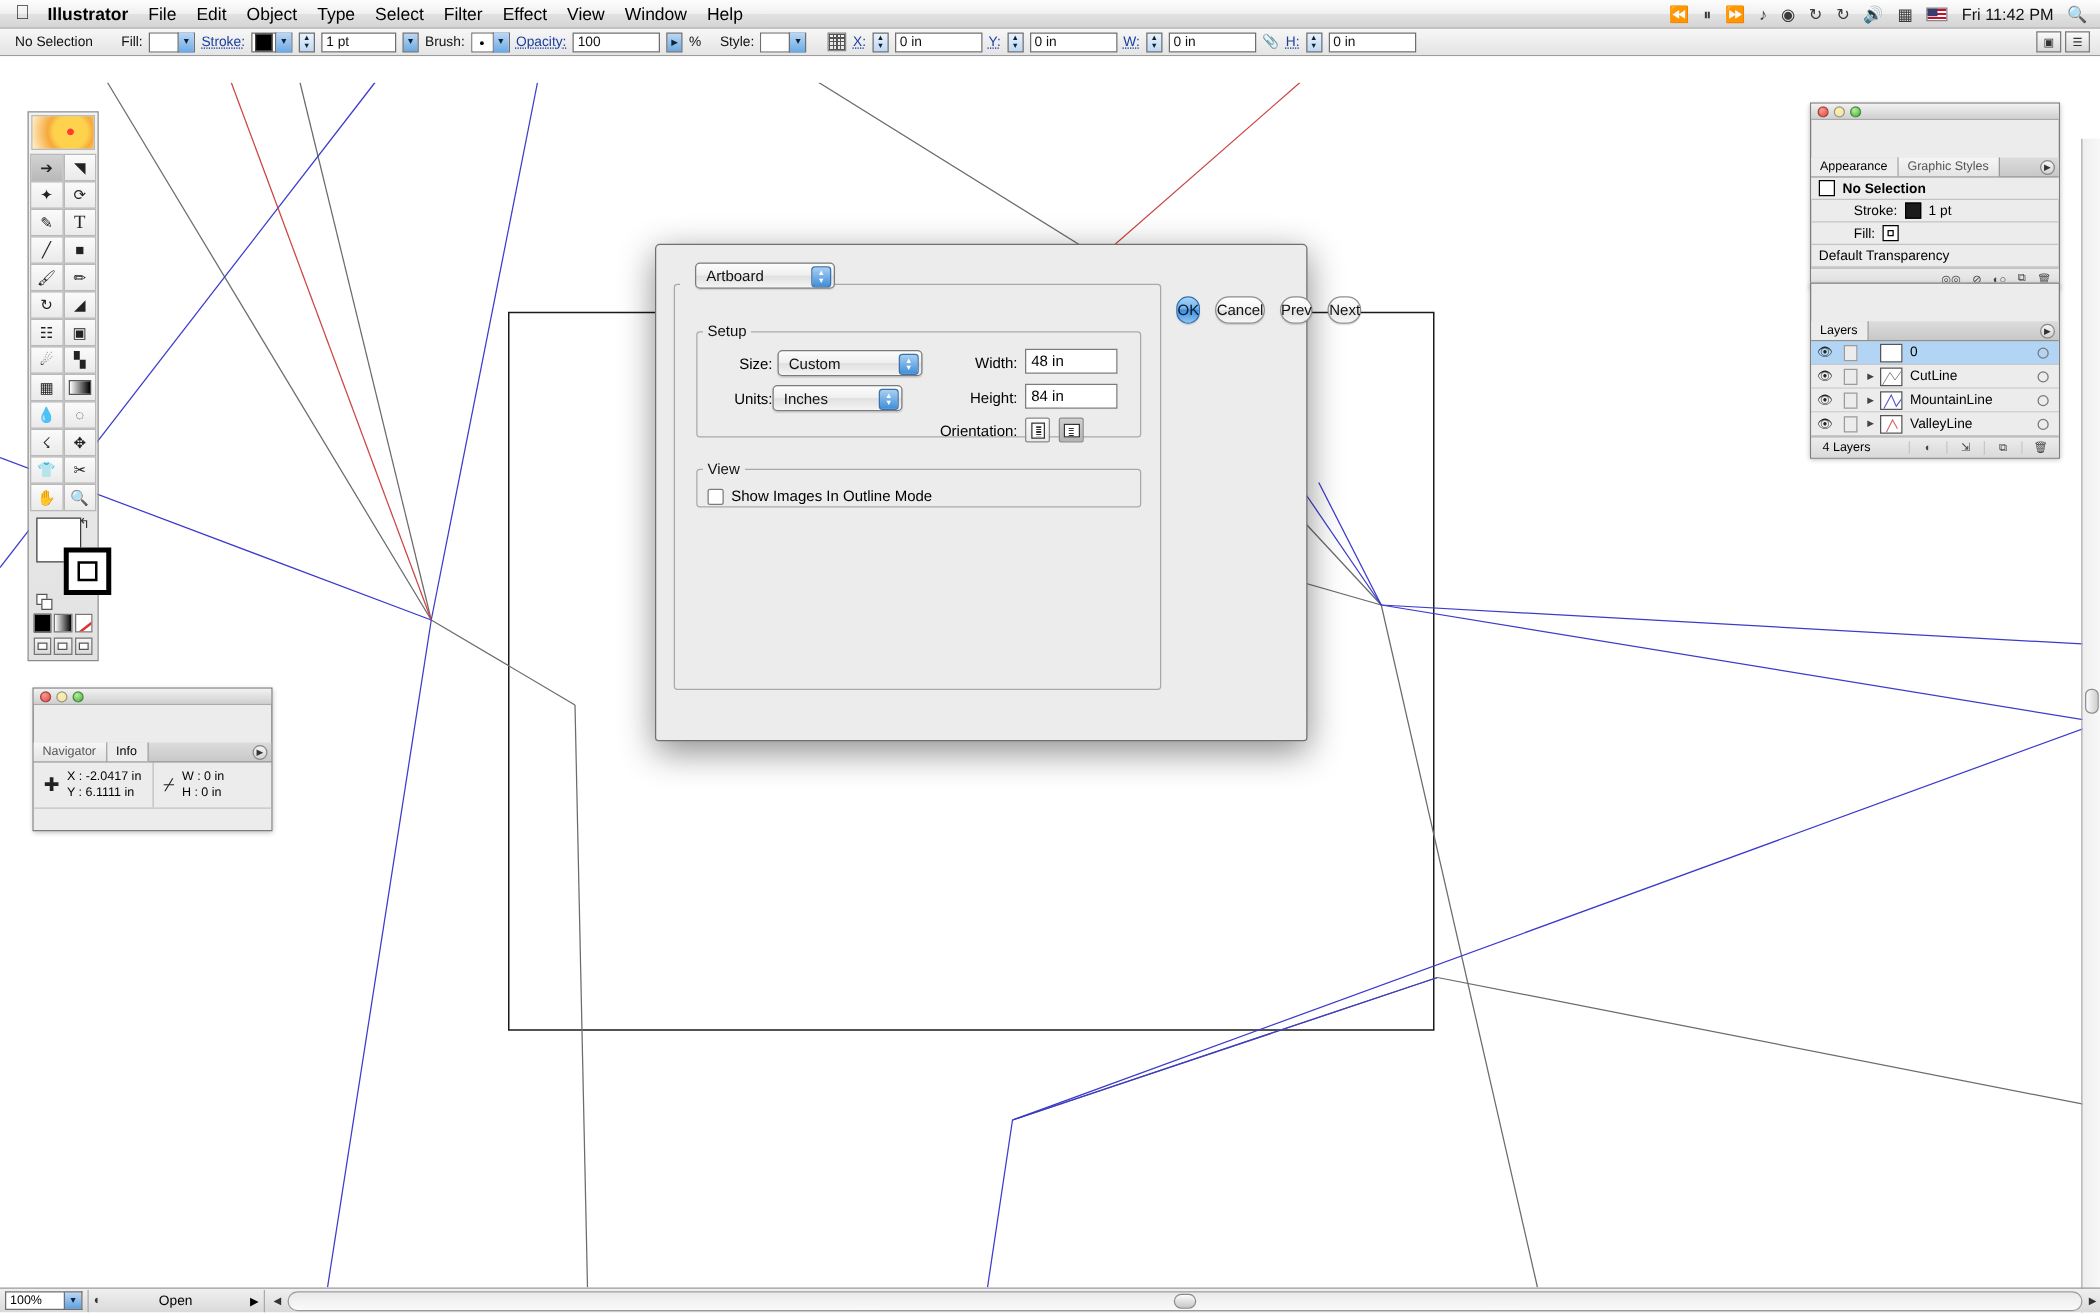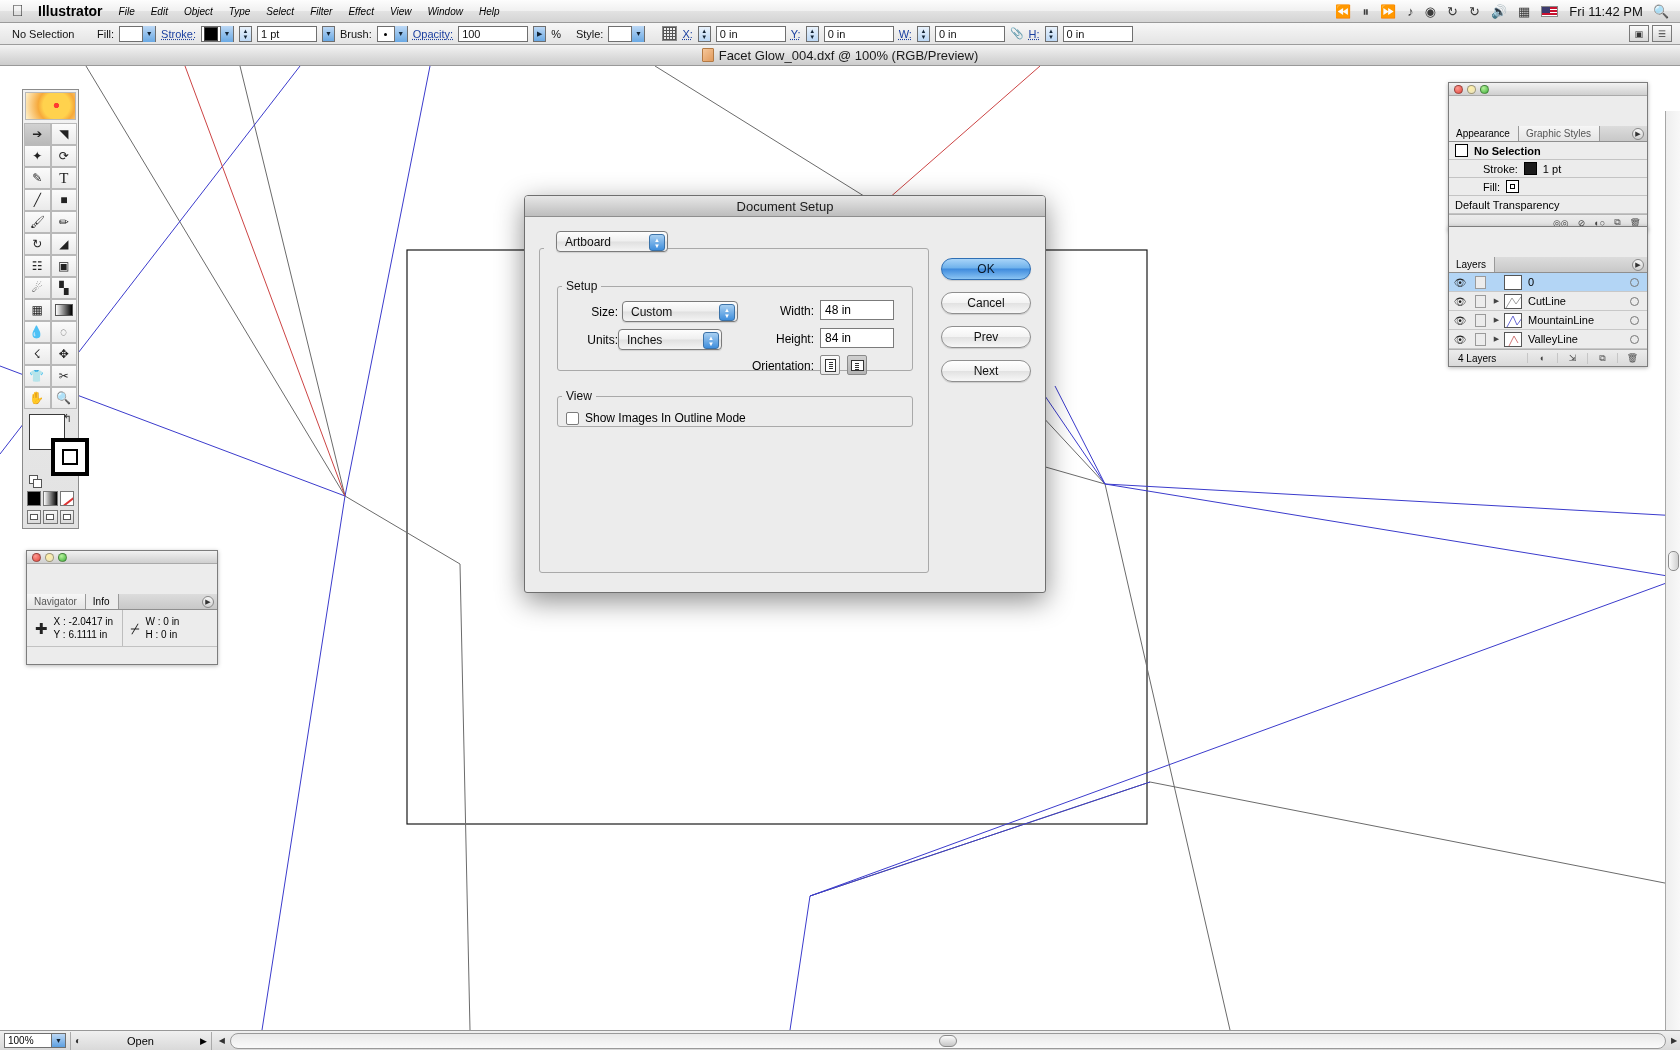--- a/index.html
+++ b/index.html
@@ -15,21 +15,21 @@
 
   
   .menubar{
     position:absolute; left:0; top:0; width:1680px; height:23px;
     background:linear-gradient(to bottom,#fdfdfd 0%,#f0f0f0 50%,#e2e2e2 51%,#d4d4d4 100%);
     border-bottom:1px solid #9a9a9a;
     display:flex; align-items:center; font-size:14px;
   }
   .apple-logo{ margin:0 14px 0 12px; font-size:16px; line-height:1; color:#333; }
   .menu-app{ font-weight:bold; margin-right:16px; font-size:14px;}
-  .menu-item{ margin-right:16px; font-size:10px; cursor:default;font-style:italic; }
+  .menu-item{ margin-right:16px; font-size:14px; cursor:default; }
   .menubar-right{ margin-left:auto; display:flex; align-items:center; gap:11px; padding-right:10px; }
   .mb-icon{ font-size:13px; color:#3a3a3a; line-height:1; }
   .mb-flag{
     width:17px;height:11px;
     background:
       linear-gradient(to bottom,#c8102e 0 18%,#fff 18% 36%,#c8102e 36% 54%,#fff 54% 72%,#c8102e 72% 90%,#fff 90% 100%);
     position:relative; border:1px solid #888;
   }
   .mb-flag:after{ content:""; position:absolute; left:0; top:0; width:8px; height:6px; background:#3c3b6e; }
   .mb-clock{ font-size:13px; color:#111; }
@@ -255,21 +255,21 @@
   }
   .orient-btn.active{ background:linear-gradient(to bottom,#cfcfcf,#b4b4b4); }
   .orient-glyph{ width:11px;height:13px;border:1px solid #333;background:#fff;position:relative;}
   .orient-glyph.land{ width:13px;height:11px;}
   .orient-glyph:after{ content:"";position:absolute;left:3px;top:2px;width:4px;height:8px;
     background:repeating-linear-gradient(to bottom,#333 0 1px,transparent 1px 2px);}
 
   .checkrow{ display:flex;align-items:center;gap:6px;font-size:12px;}
   .checkbox{ width:13px;height:13px;border:1px solid #7b7b7b;border-radius:2px;background:#fff;}
 
-  .btncol{ position:absolute; right:14px; top:41px; width:90px; display:flex;flex-direction:column;gap:12px;}
+  .btncol{ position:absolute; right:14px; top:41px; width:90px; display:flex;flex-direction:row;gap:12px;}
   .btn{
     height:22px;border-radius:11px;border:1px solid #8f8f8f;
     background:linear-gradient(to bottom,#ffffff 0%,#f3f3f3 48%,#e2e2e2 52%,#f7f7f7 100%);
     font-size:12px;color:#111;display:flex;align-items:center;justify-content:center;
     box-shadow:0 1px 1px rgba(0,0,0,.14);
   }
   .btn.default{
     background:linear-gradient(to bottom,#a8d4f8 0%,#6fb2ec 45%,#3f8bdd 50%,#8ac4f3 100%);
     border:1px solid #2f6fb4; color:#0b1a2a; font-weight:normal;
   }
@@ -363,24 +363,20 @@
     <span class="stepper">▲<br>▼</span>
     <span class="numfield w70">0 in</span>
 
     <span class="cb-right">
       <span class="cb-sqbtn">▣</span>
       <span class="cb-sqbtn">☰</span>
     </span>
   </div>
 
   <div class="docwin">
-    <div class="doctitle">
-      <span class="doc-ficon"></span>
-      <span>Facet Glow_004.dxf @ 100% (RGB/Preview)</span>
-    </div>
 
     <div class="canvas">
       <svg width="1680" height="964" viewBox="0 0 1680 964" xmlns="http://www.w3.org/2000/svg">
 
         <rect x="407" y="184" width="740" height="574" fill="none" stroke="#1a1a1a" stroke-width="1.2"></rect>
 
         <g stroke="#6b6b6b" stroke-width="1" fill="none">
           <path d="M 86 0 L 345 430"></path>
           <path d="M 240 0 L 345 430"></path>
           <path d="M 655 0 L 880 140"></path>
@@ -638,23 +634,20 @@
                <span>0 in</span></div>
           <div><span>H :</span>
                <span>0 in</span></div>
         </span>
       </div>
     </div>
     <div class="info-bottom"></div>
   </div>
 
   <div class="dialog">
-    <div class="dlg-title">
-      <span>Document Setup</span>
-    </div>
 
     <div class="dlg-body">
 
       <fieldset class="grp" id="grp-outer">
         <legend>&nbsp;&nbsp;&nbsp;&nbsp;&nbsp;&nbsp;&nbsp;&nbsp;&nbsp;&nbsp;&nbsp;&nbsp;&nbsp;&nbsp;&nbsp;&nbsp;&nbsp;&nbsp;&nbsp;&nbsp;&nbsp;&nbsp;</legend>
 
         <fieldset class="grp" id="grp-setup">
           <legend>Setup</legend>
 
           <div style="position:absolute;left:8px;top:12px;width:52px;" class="frm-label">Size:</div>

